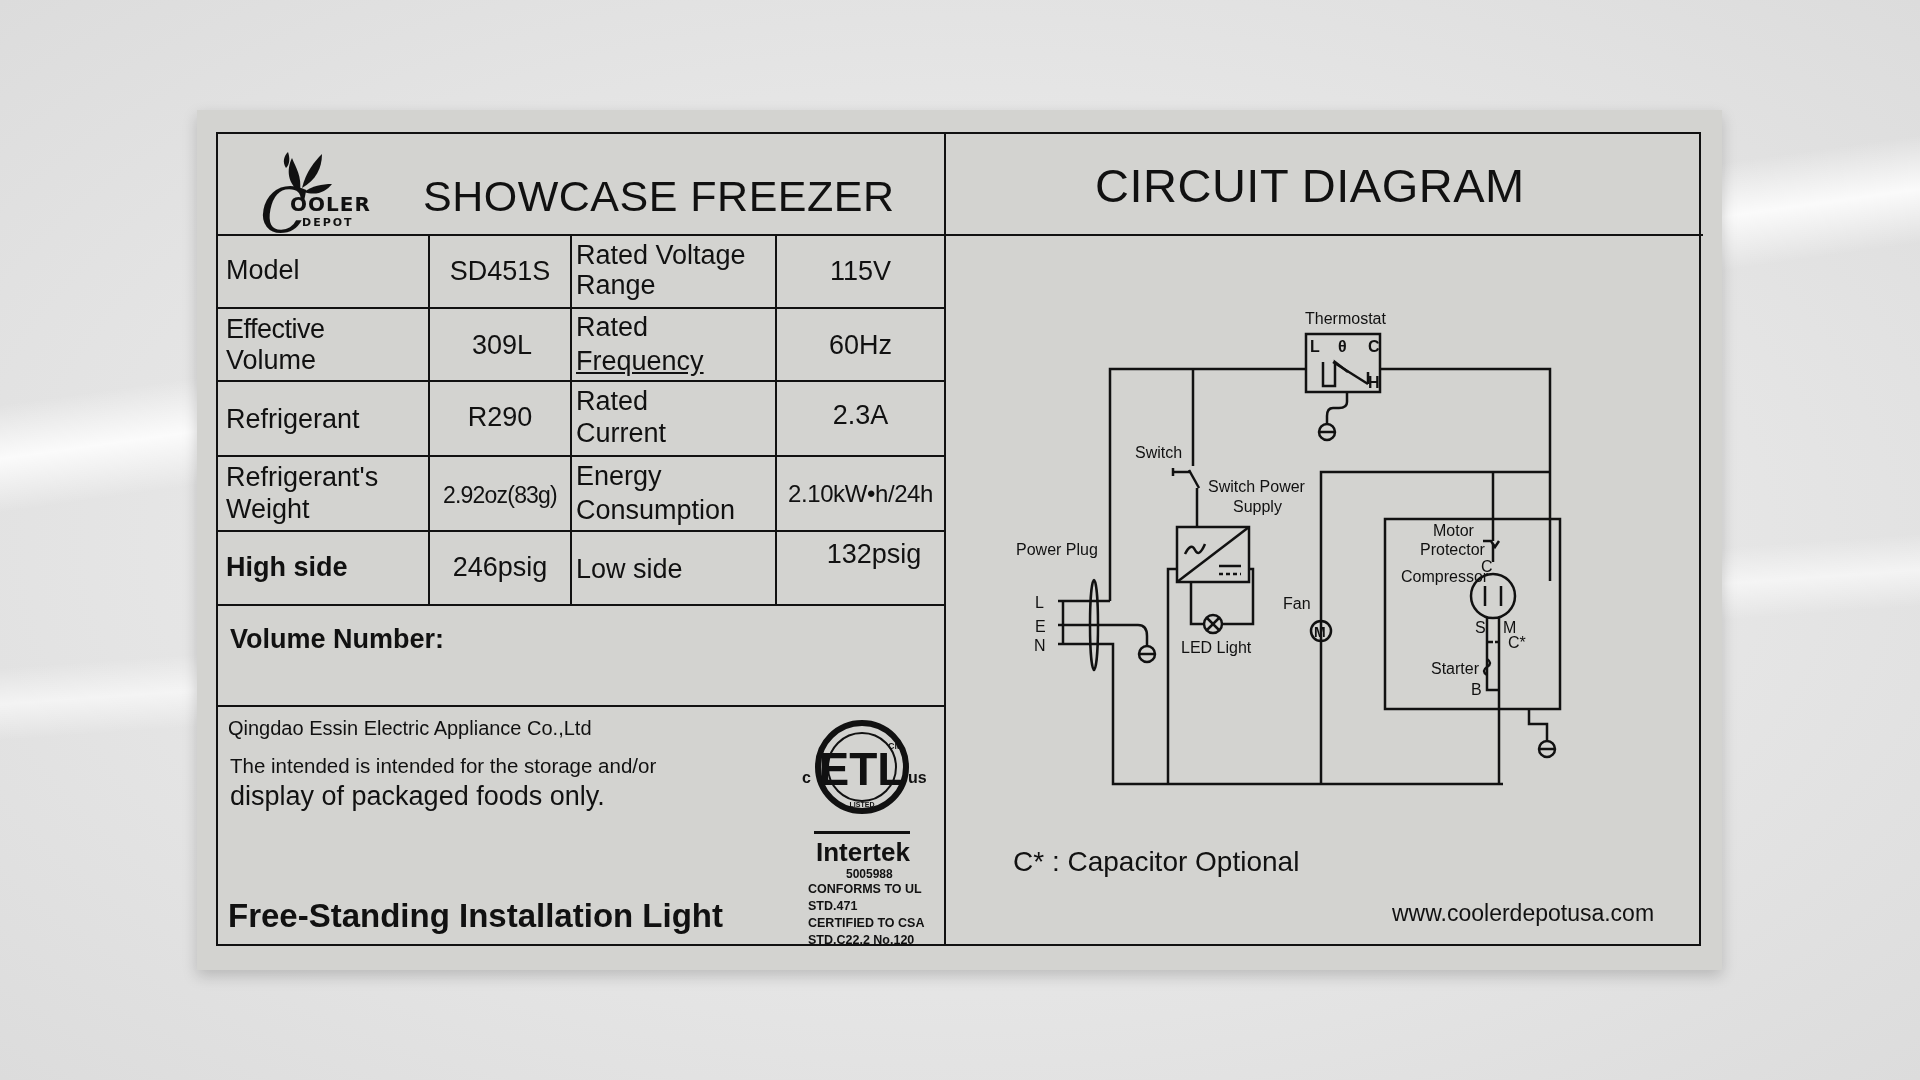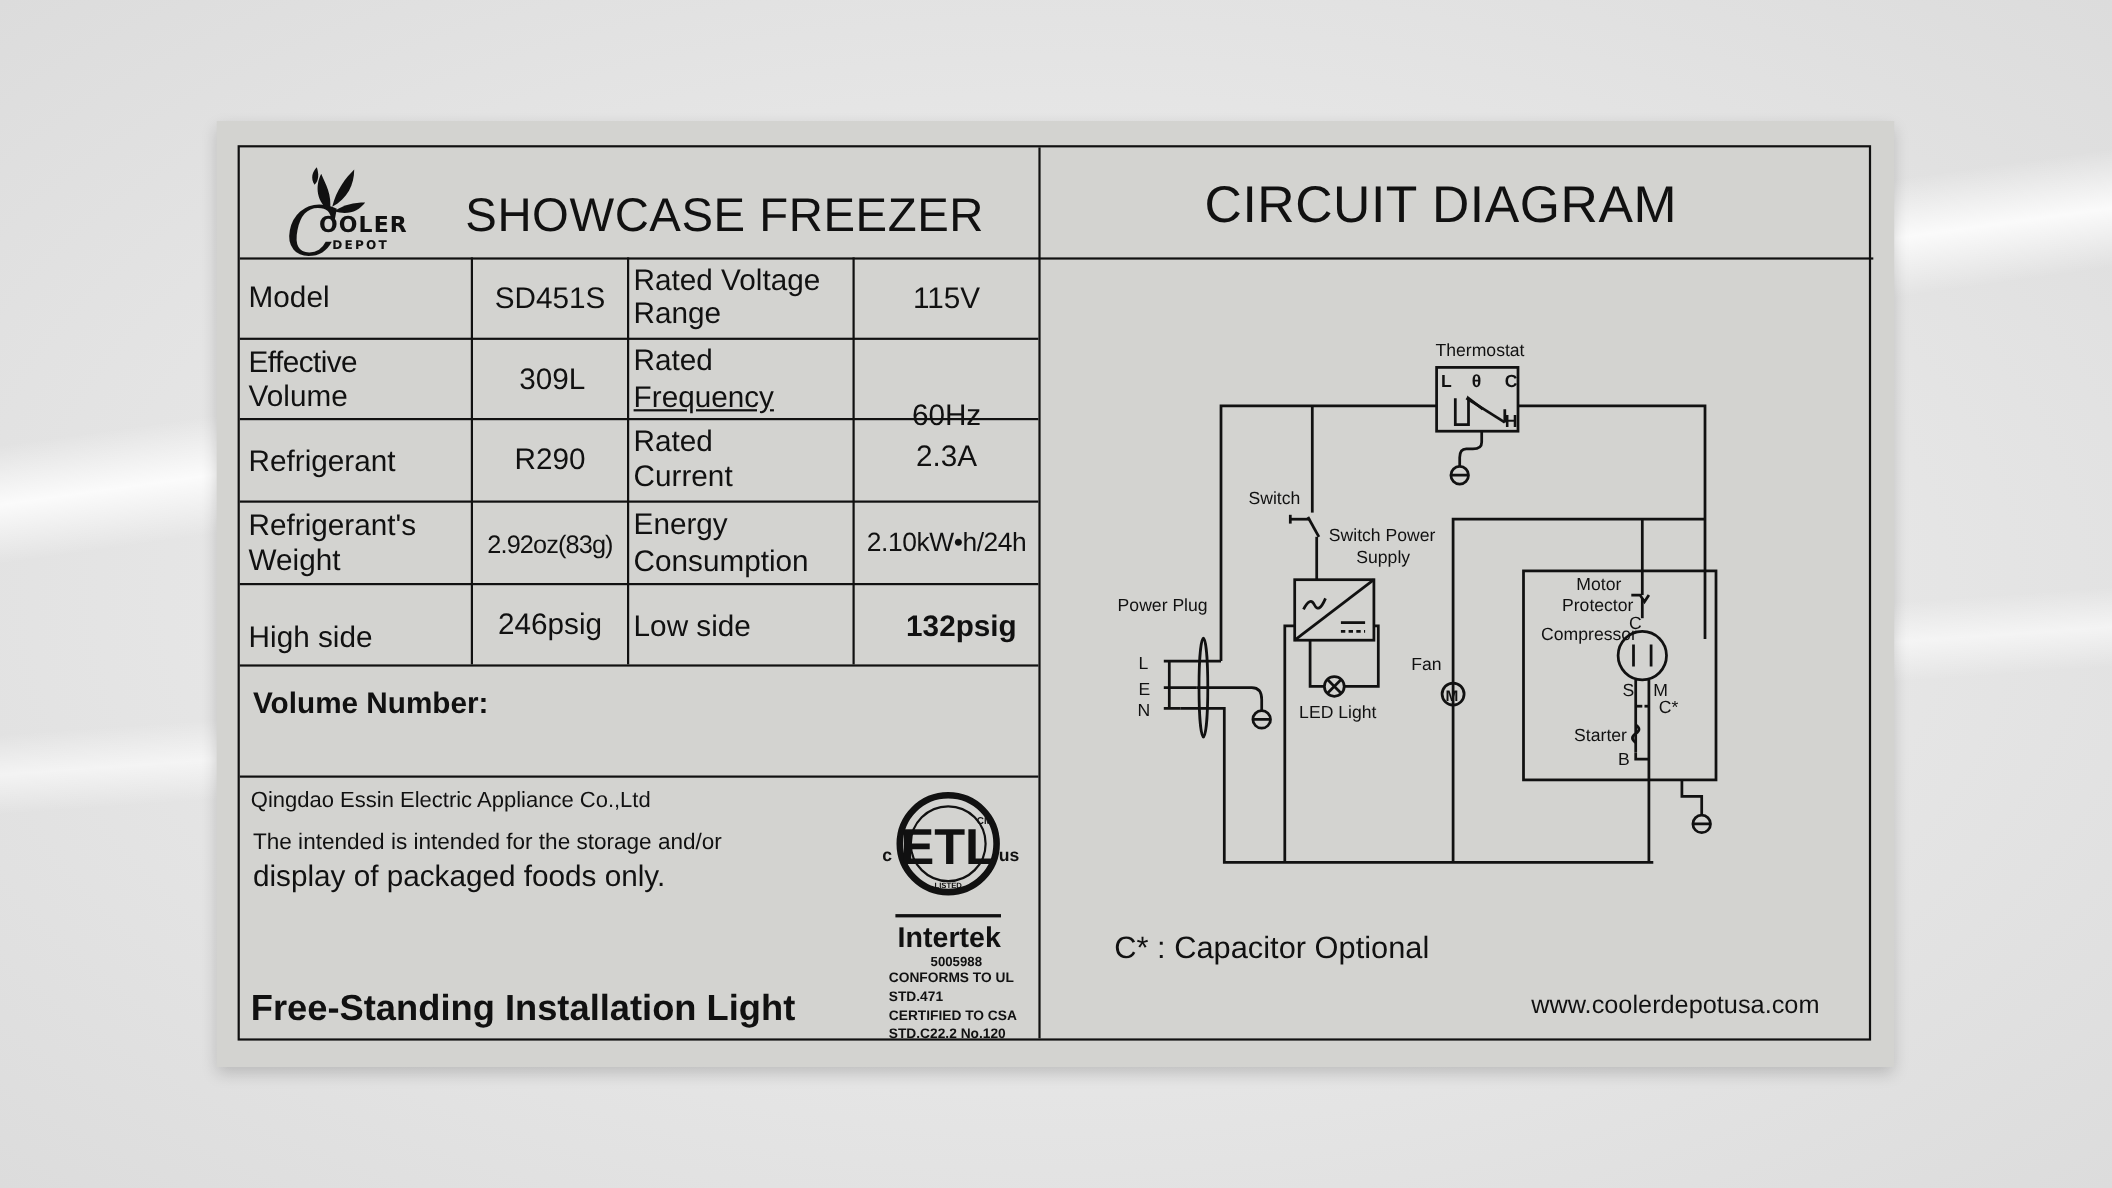--- a/index.html
+++ b/index.html
@@ -70,39 +70,39 @@
     <span class="txt cell center" style="left:212px;width:140px;top:122px;">SD451S</span>
     <span class="txt cell" style="left:358px;top:106px;">Rated Voltage</span>
     <span class="txt cell" style="left:358px;top:136px;">Range</span>
     <span class="txt cell center" style="left:559px;width:167px;top:122px;">115V</span>
 
     <span class="txt cell" style="left:8px;top:180px;letter-spacing:-0.5px;">Effective</span>
     <span class="txt cell" style="left:8px;top:211px;">Volume</span>
     <span class="txt cell center" style="left:212px;width:144px;top:196px;">309L</span>
     <span class="txt cell" style="left:358px;top:178px;">Rated</span>
     <span class="txt cell" style="left:358px;top:212px;text-decoration:underline;">Frequency</span>
-    <span class="txt cell center" style="left:559px;width:167px;top:196px;margin-top:32px;">60Hz</span>
+    <span class="txt cell center" style="left:559px;width:167px;top:196px;">60Hz</span>
 
     <span class="txt cell" style="left:8px;top:270px;">Refrigerant</span>
     <span class="txt cell center" style="left:212px;width:140px;top:268px;">R290</span>
     <span class="txt cell" style="left:358px;top:252px;">Rated</span>
     <span class="txt cell" style="left:358px;top:284px;">Current</span>
     <span class="txt cell center" style="left:559px;width:167px;top:266px;">2.3A</span>
 
     <span class="txt cell" style="left:8px;top:328px;">Refrigerant's</span>
     <span class="txt cell" style="left:8px;top:360px;">Weight</span>
     <span class="txt cell center" style="left:212px;width:140px;top:346px;font-size:23px;letter-spacing:-0.8px;">2.92oz(83g)</span>
     <span class="txt cell" style="left:358px;top:327px;">Energy</span>
     <span class="txt cell" style="left:358px;top:361px;">Consumption</span>
     <span class="txt cell center" style="left:559px;width:167px;top:345px;font-size:24px;letter-spacing:-0.4px;">2.10kW•h/24h</span>
 
-    <span class="txt cell" style="left:8px;top:430px;">High side</span>
+    <span class="txt cell" style="left:8px;top:418px;font-weight:bold;">High side</span>
     <span class="txt cell center" style="left:212px;width:140px;top:418px;">246psig</span>
     <span class="txt cell" style="left:358px;top:420px;">Low side</span>
-    <span class="txt cell center" style="left:559px;width:194px;top:420px;font-weight:bold;">132psig</span>
+    <span class="txt cell center" style="left:559px;width:194px;top:405px;">132psig</span>
 
     <span class="txt cell bold" style="left:12px;top:490px;">Volume Number:</span>
     <span class="txt cell" style="left:220px;top:490px;"></span>
 
     <span class="txt" style="left:10px;top:583px;font-size:20px;">Qingdao Essin Electric Appliance Co.,Ltd</span>
     <span class="txt" style="left:12px;top:620px;font-size:20.5px;">The intended is intended for the storage and/or</span>
     <span class="txt" style="left:12px;top:647px;font-size:27px;text-align:center;">display of packaged foods only.</span>
     <span class="txt bold" style="left:10px;top:763px;font-size:33px;">Free-Standing Installation Light</span>
 
     <div class="etl" style="left:580px;top:585px;width:140px;height:230px;">

